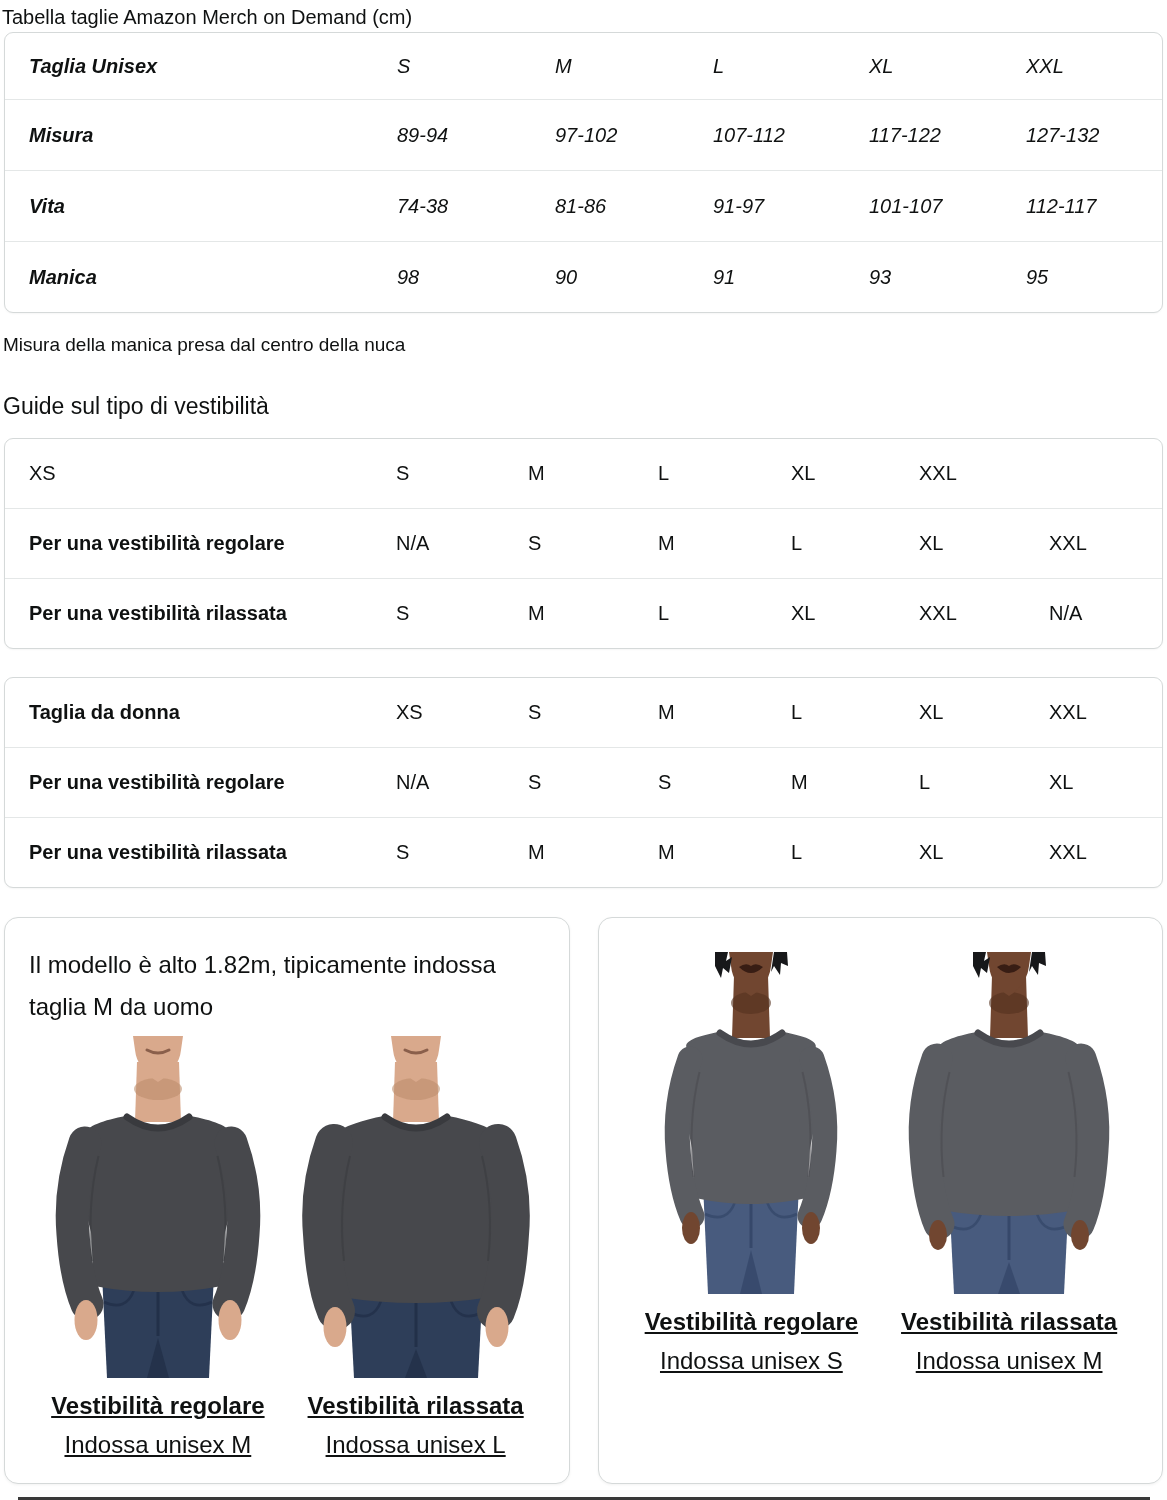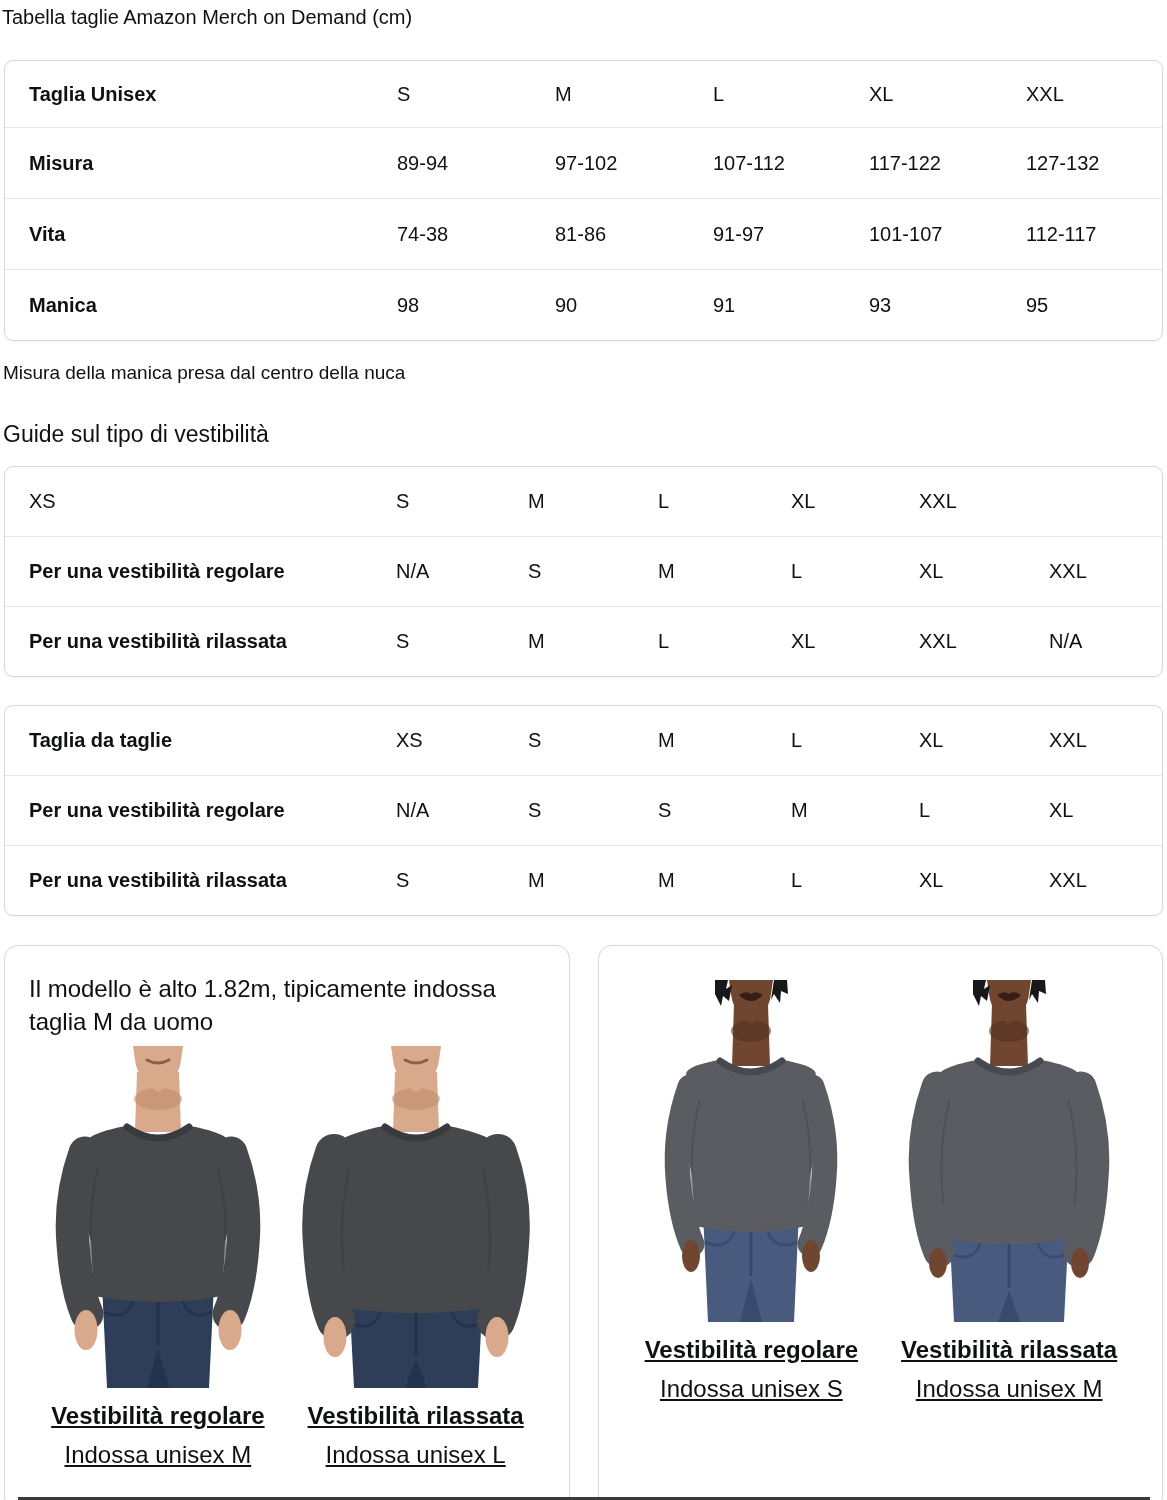--- a/index.html
+++ b/index.html
@@ -12,39 +12,39 @@
   .page{padding:0 4px;}
   .title{
     font-size:20px;font-weight:400;line-height:30px;
     margin:2px 0 0 -2px;color:#0f1111;
   }
   
   .stable{
     border:1px solid #d5d9d9;border-radius:9px;background:#fff;
     box-shadow:0 1px 2px rgba(15,17,17,0.04);
   }
-  .t1{margin-top:28px;}
+  .t1{margin-top:0;font-style:italic;}
   .tg{margin-top:18px;}
   .tg2{margin-top:28px;}
   .tr{display:grid;align-items:center;padding-left:24px;}
   .t1 .tr{grid-template-columns:368px 158px 158px 156px 157px 1fr;height:70px;}
   .t1 .tr:first-child{height:66px;}
   .tg .tr,.tg2 .tr{grid-template-columns:367px 132px 130px 133px 128px 130px 1fr;height:69px;}
   .tr + .tr{border-top:1px solid #e4e7e7;}
   .tl{font-size:20px;font-weight:700;}
   .tc{font-size:20px;font-weight:400;}
   .note{font-size:19px;line-height:22px;margin:21px 0 0 -1px;}
   .h2{font-size:23px;font-weight:400;line-height:28px;margin:36px 0 0 -1px;}
   
   .cards{display:flex;gap:28px;margin-top:29px;height:567px;}
   .card{
     flex:1;box-sizing:border-box;border:1px solid #d5d9d9;border-radius:14px;
     padding:26px 24px 0;background:#fff;box-shadow:0 1px 3px rgba(15,17,17,0.05);
   }
-  .card-head{font-size:24px;font-weight:400;line-height:33px;margin:0;max-width:470px;}
+  .card-head{font-size:24px;font-weight:400;line-height:42px;margin:0;max-width:470px;}
   .fits{display:flex;margin-top:8px;}
   .fit{flex:1;display:flex;flex-direction:column;align-items:center;text-decoration:underline;}
   .figure{width:250px;height:342px;}
   .figure svg{display:block;}
   .fit-name{font-size:24px;font-weight:700;line-height:30px;margin-top:13px;white-space:nowrap;}
   .fit-size{font-size:24px;font-weight:400;line-height:30px;margin-top:9px;white-space:nowrap;}
   
   .bottom-strip{position:absolute;left:18px;width:1132px;bottom:0;height:3px;background:#3a3a3a;}
 </style>
 </head>
@@ -117,21 +117,21 @@
       <div class="tc">M</div>
       <div class="tc">L</div>
       <div class="tc">XL</div>
       <div class="tc">XXL</div>
       <div class="tc">N/A</div>
     </div>
   </section>
 
   <section class="stable tg2">
     <div class="tr">
-      <div class="tl">Taglia da taglie</div>
+      <div class="tl">Taglia da donna</div>
       <div class="tc">XS</div>
       <div class="tc">S</div>
       <div class="tc">M</div>
       <div class="tc">L</div>
       <div class="tc">XL</div>
       <div class="tc">XXL</div>
     </div>
     <div class="tr">
       <div class="tl">Per una vestibilità regolare</div>
       <div class="tc">N/A</div>

